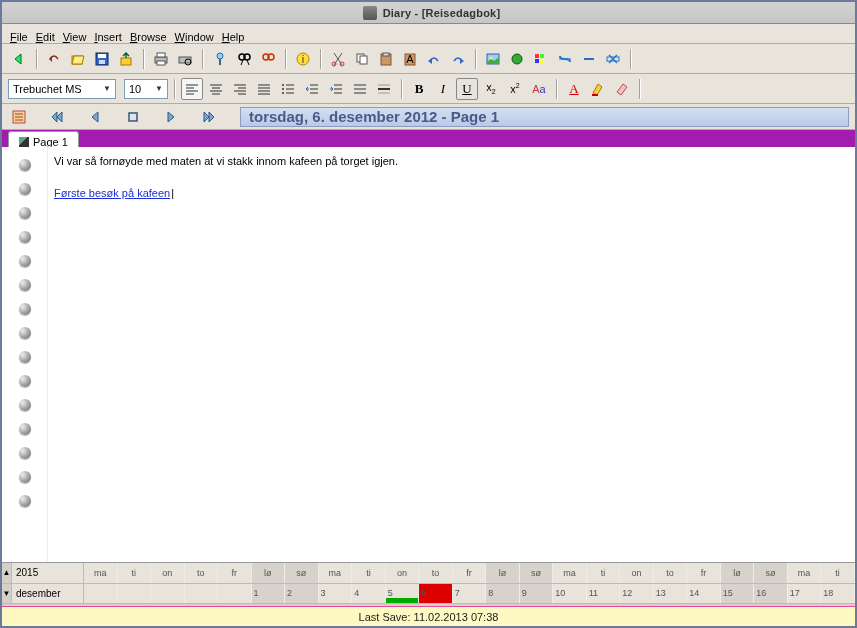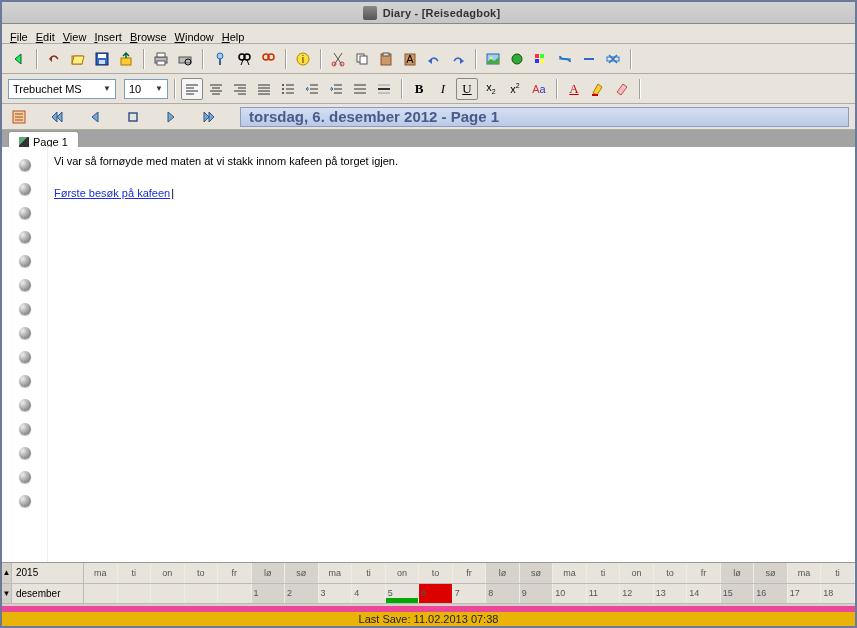--- a/index.html
+++ b/index.html
@@ -12,40 +12,40 @@
 .menubar span u { text-decoration:underline; }
 .toolrow { height:30px; display:flex; align-items:center; gap:2px; padding:2px 6px; background:#e8e4dc; border-bottom:1px solid #b0aca4; }
 .tbtn { width:22px; height:22px; display:flex; align-items:center; justify-content:center; border:1px solid transparent; border-radius:2px; cursor:default; }
 .tbtn svg { width:16px; height:16px; }
 .sep { width:1px; height:20px; background:#a5a19a; margin:0 4px; box-shadow:1px 0 #fff; }
 .fontsel { width:108px; height:20px; border:1px solid #7b9ebd; background:#fff; padding:0 4px; display:flex; align-items:center; justify-content:space-between; }
 .sizesel { width:44px; height:20px; border:1px solid #7b9ebd; background:#fff; padding:0 4px; display:flex; align-items:center; justify-content:space-between; margin-left:6px; }
 .drop { font-size:8px; color:#333; }
 .navrow { height:26px; background:#e8e4dc; display:flex; align-items:center; padding:2px 6px; border-bottom:1px solid #b0aca4; gap:16px; }
 .dateheader { flex:1; height:20px; background:linear-gradient(to bottom,#d4dff2,#bac9e6); border:1px solid #8d9bbf; margin-left:4px; display:flex; align-items:center; padding:0 8px; color:#4a5a8a; font-weight:bold; font-size:15px; font-family:Verdana,Tahoma,sans-serif; }
-.tabs { height:22px; background:#a3a3a3; display:flex; align-items:flex-end; padding-left:6px; border-bottom:1px solid #999; }
+.tabs { height:22px; background:#a21caf; display:flex; align-items:flex-end; padding-left:6px; border-bottom:1px solid #999; }
 .tab { height:20px; padding:2px 10px; background:#fff; border:1px solid #999; border-bottom:none; border-radius:3px 3px 0 0; font-size:11px; display:flex; align-items:center; gap:4px; }
 .tab .pen { width:10px; height:10px; background:linear-gradient(135deg,#5a7 40%,#333 41%); }
 .editor { position:absolute; top:147px; left:2px; right:2px; bottom:65px; background:#fff; display:flex; }
 .lmargin { width:46px; background:#fff; border-right:1px solid #eee; }
 .lmargin .bullet { width:12px; height:12px; border-radius:50%; background:radial-gradient(circle at 30% 30%,#eee,#999 60%,#666); margin:12px auto; box-shadow:0 1px 1px rgba(0,0,0,.3); }
 .content { flex:1; padding:8px 6px; font-family:"Trebuchet MS",sans-serif; font-size:13px; color:#000; }
 .content .link { color:#1a2fd4; text-decoration:underline; display:inline-block; margin-top:20px; }
 .content .link::after { content:"|"; margin-left:1px; color:#000; animation:blink 1s step-end infinite; }
 @keyframes blink { 50% { opacity:0 } }
 .calendar { position:absolute; left:2px; right:2px; bottom:24px; height:42px; background:#e8e4dc; border-top:1px solid #999; display:flex; flex-direction:column; }
 .calrow { flex:1; display:flex; align-items:stretch; border-bottom:1px solid #bbb; }
 .calcorner { width:10px; background:#d4d0c8; border-right:1px solid #bbb; display:flex; align-items:center; justify-content:center; font-size:8px; }
 .callabel { width:72px; background:#e8e4dc; border-right:1px solid #bbb; display:flex; align-items:center; padding-left:4px; font-size:10px; }
 .daycells { flex:1; display:flex; }
 .daycell { flex:1; border-right:1px solid #f0ede7; font-size:9px; color:#555; display:flex; align-items:center; justify-content:center; position:relative; }
 .daycell.weekend { background:#d7d3cc; }
 .daycell.num { justify-content:flex-start; padding-left:2px; }
 .daycell.today { background:#d00; }
-.status { position:absolute; left:2px; right:2px; bottom:2px; height:20px; background:#eab308; border-top:6px solid #ec4899; display:flex; align-items:center; justify-content:center; font-size:11px; color:#222; }
+.status { position:absolute; left:2px; right:2px; bottom:2px; height:20px; background:#fef9c3; border-top:1px solid #ec4899; display:flex; align-items:center; justify-content:center; font-size:11px; color:#222; }
 </style>
 </head>
 <body>
 
 <div class="titlebar">
   <span class="ticon"></span>
   <span class="ttext">Diary - [Reisedagbok]</span>
 </div>
 
 <div class="menubar">

